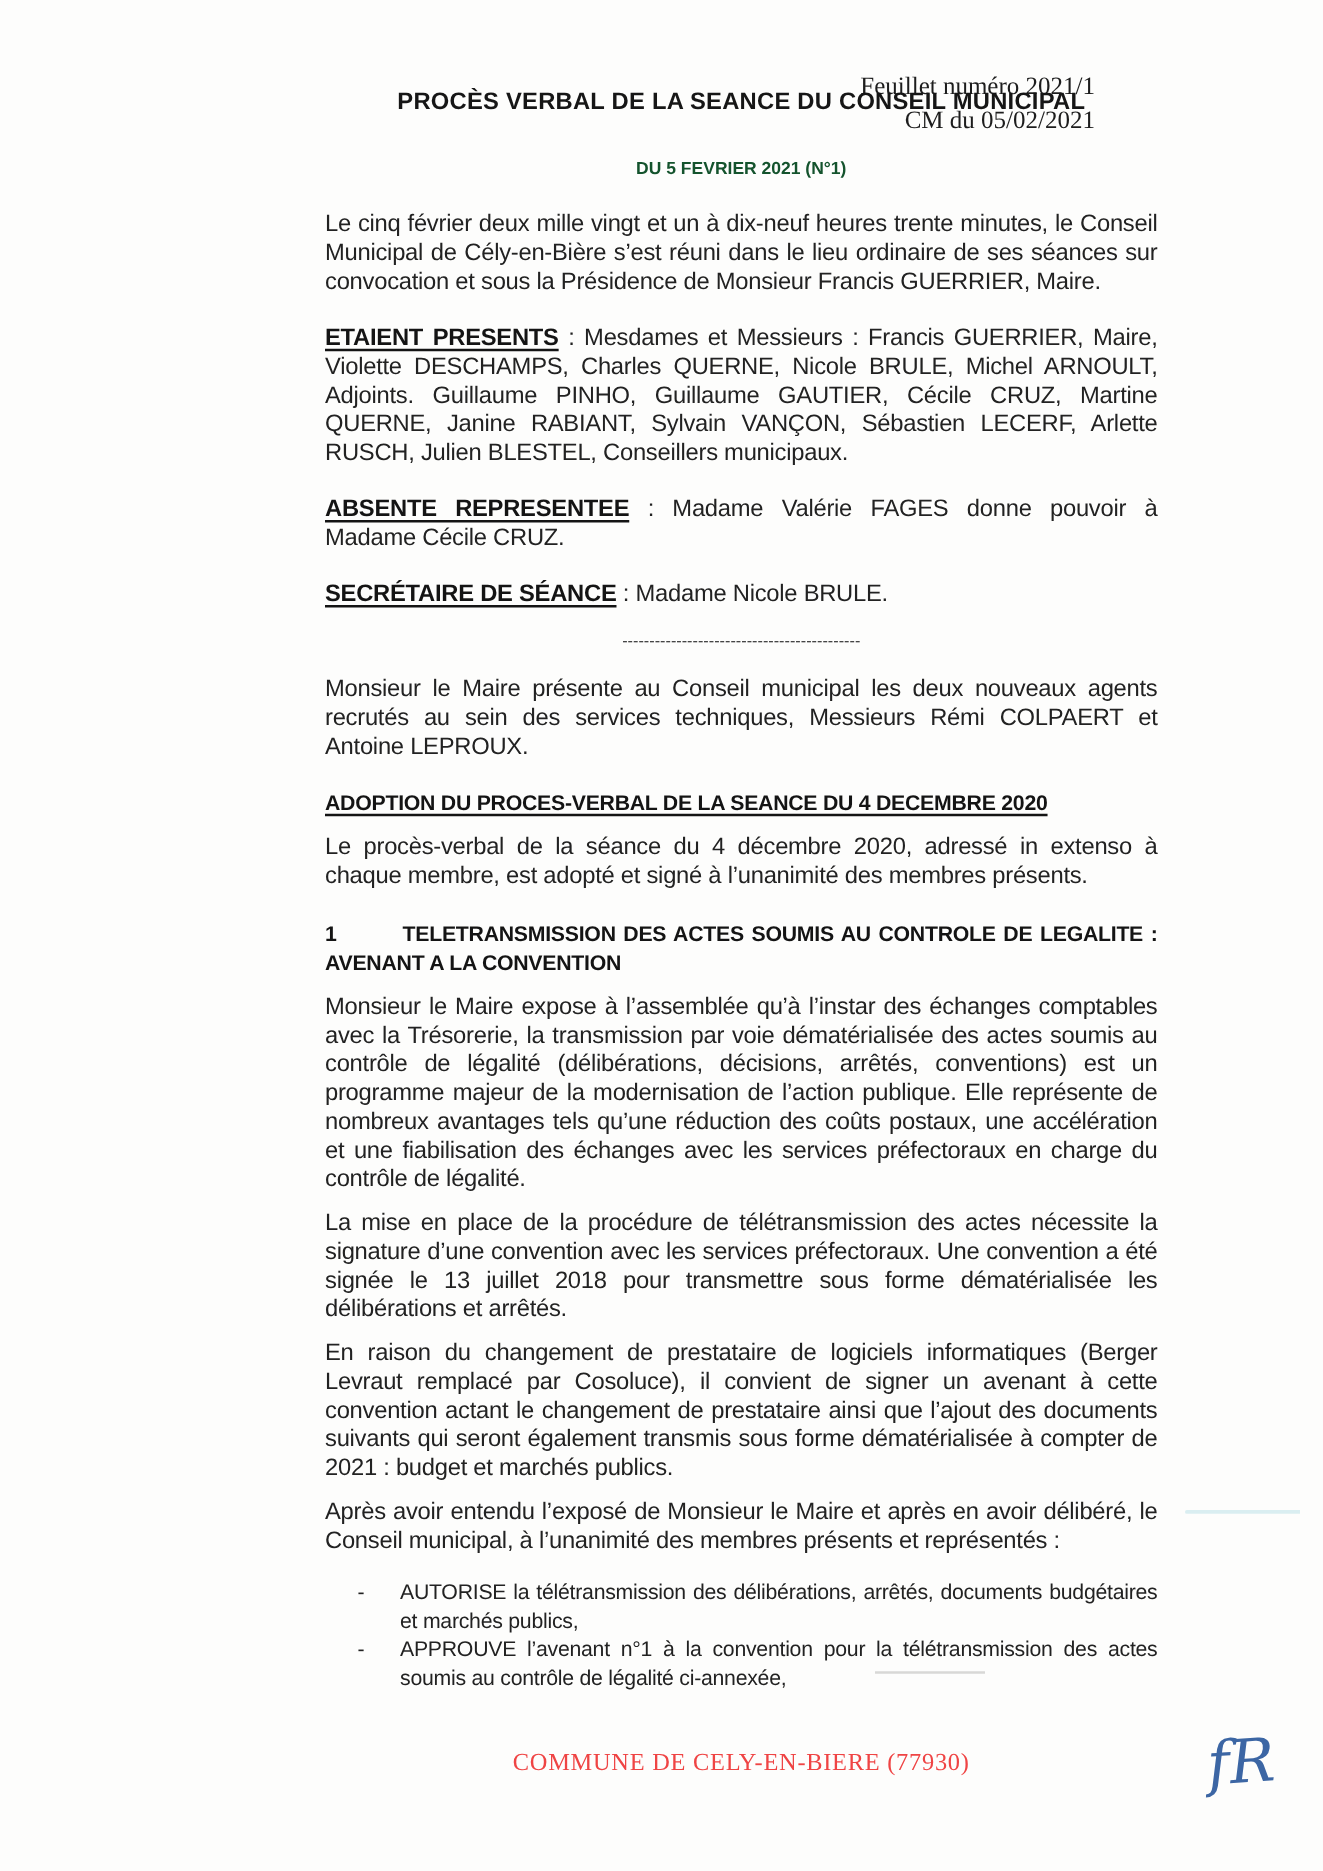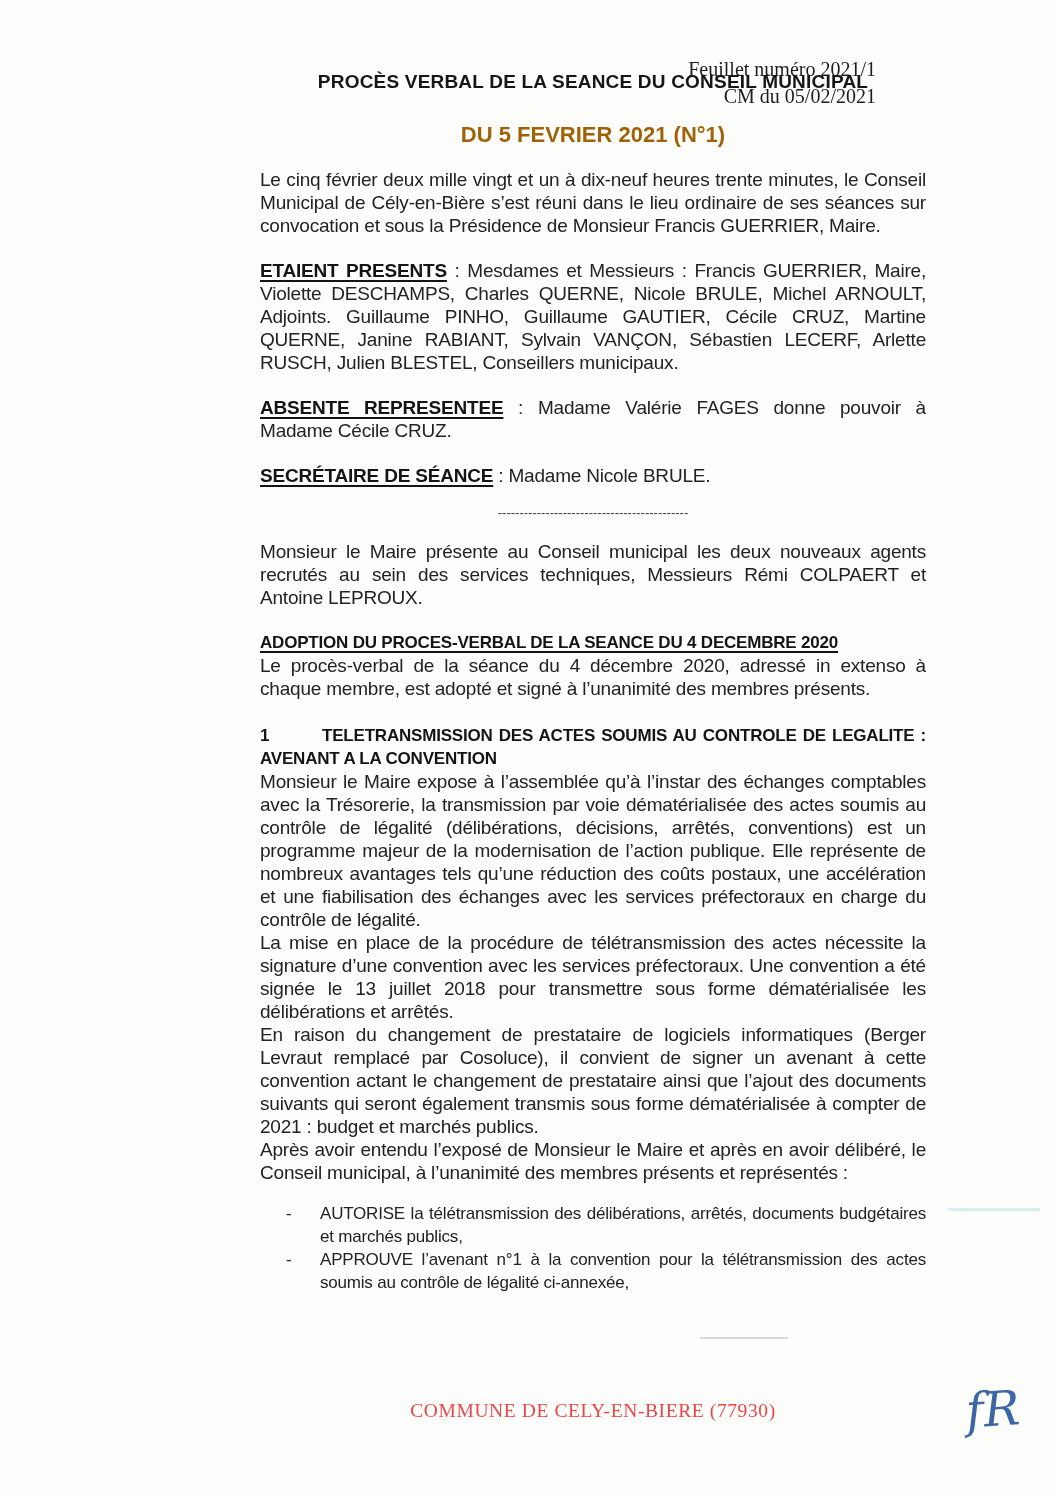--- a/index.html
+++ b/index.html
@@ -24,21 +24,21 @@
     position:absolute;left:260px;top:0;width:666px;
     padding-top:70px;
   }
   .title{
     margin:0;text-align:center;
     font-size:19px;font-weight:bold;letter-spacing:.2px;
     line-height:23px;color:#161616;
   }
   .subtitle{
     margin:30px 0 0 0;text-align:center;
-    font-size:22px;font-weight:bold;line-height:23px;color:#a16207;
+    font-size:14px;font-weight:bold;line-height:23px;color:#14532d;
   }
   .para{
     margin:22px 0 0 0;
     font-size:19px;line-height:23px;letter-spacing:-.2px;
     text-align:justify;
   }
   .lbl{
     font-weight:bold;
     text-decoration:underline;
     text-underline-offset:3px;
@@ -62,21 +62,21 @@
     text-decoration:underline;
     text-underline-offset:3px;
     text-decoration-thickness:1.8px;
   }
   .sec-head{
     margin:24px 0 0 0;
     font-size:17px;line-height:23px;letter-spacing:-.2px;
     font-weight:bold;text-align:justify;color:#141414;
   }
   .sec-num{display:inline-block;width:62px;text-decoration:none;}
-  .para.flush{margin-top:0;}
+  .para.flush{margin-top:12px;}
   .bullets{margin:18px 0 0 26px;}
   .bullet{display:flex;margin:0;}
   .bmark{flex:none;width:34px;font-size:17px;line-height:23px;}
   .btext{
     flex:1;font-size:17px;line-height:23px;letter-spacing:-.2px;
     text-align:justify;
   }
   
   .footer{
     position:absolute;left:260px;top:1400px;width:666px;

